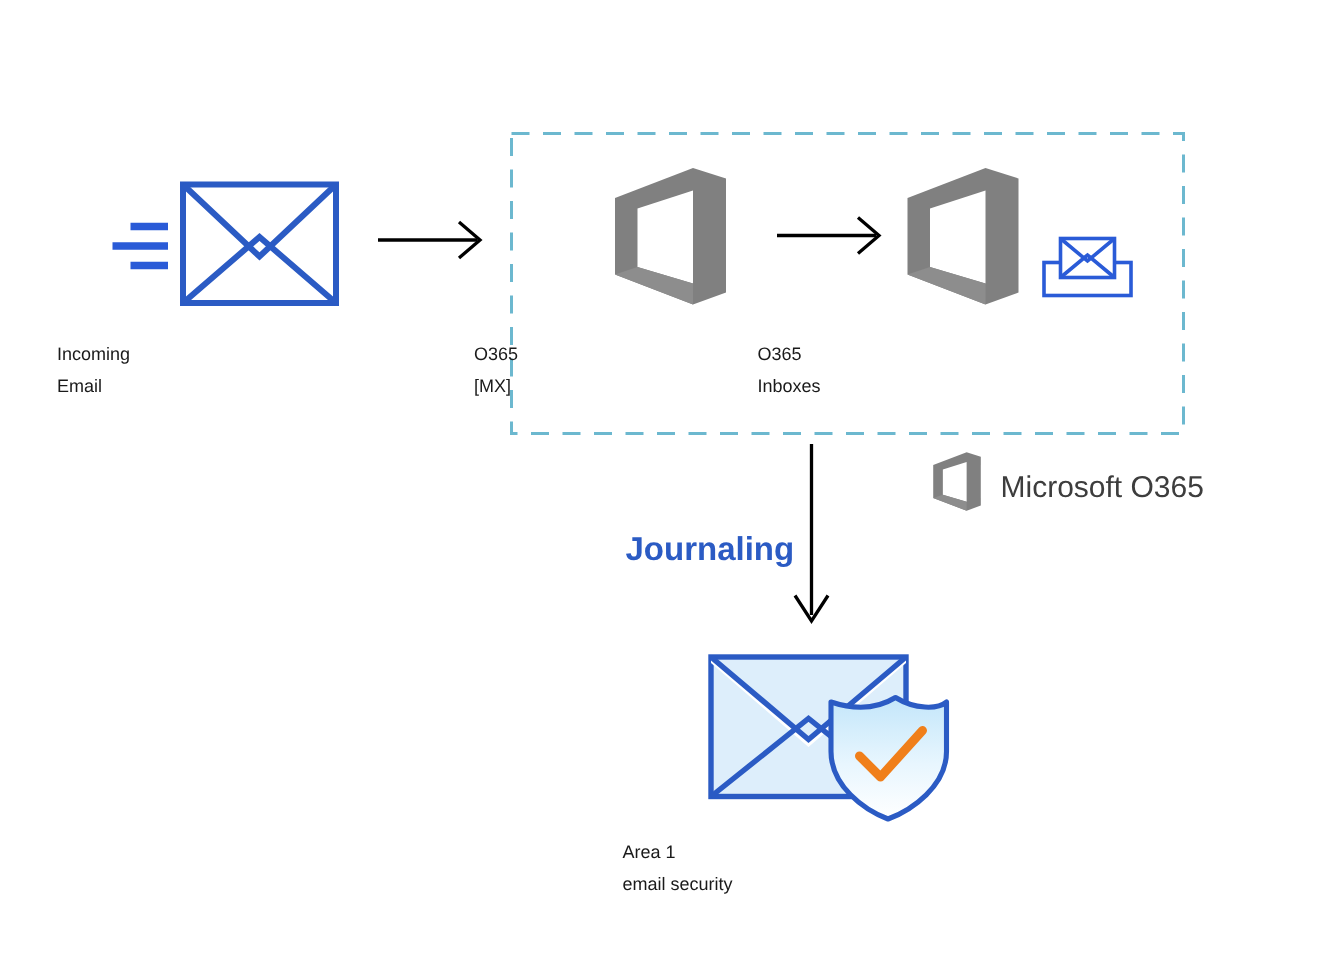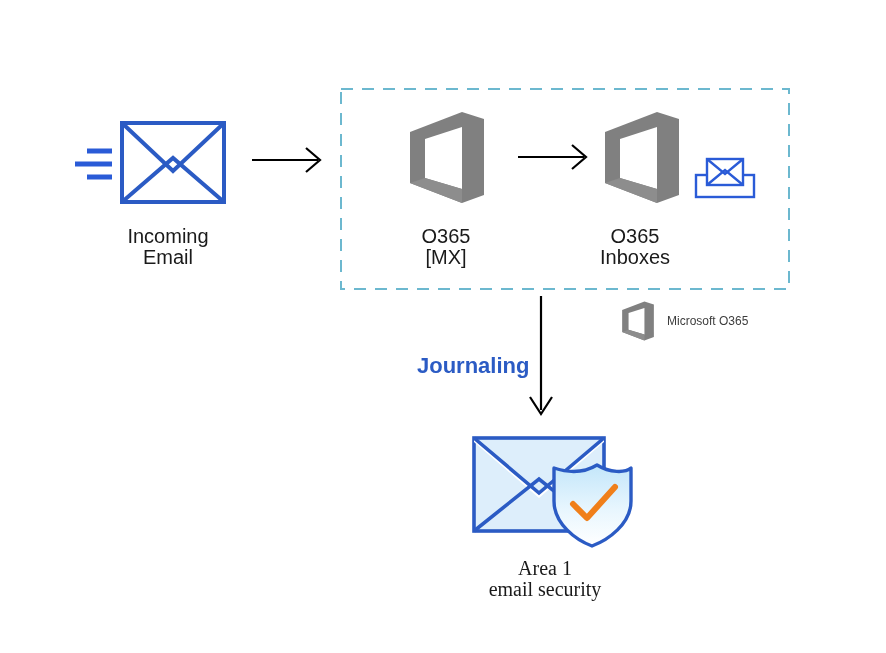--- a/index.html
+++ b/index.html
@@ -16,39 +16,38 @@
     width: 886px;
     height: 653px;
     background: #ffffff;
     overflow: hidden;
   }
   .node {
     position: absolute;
   }
   .node-label {
     position: absolute;
-    text-align: center;
     font-family: "Liberation Sans", sans-serif;
-    font-size: 20px;
+    font-size: 12px;
     line-height: 21px;
     color: #1a1a1a;
     white-space: pre-line;
     width: 260px;
   }
   .node-label.journaling {
     color: #2b5bc4;
     font-weight: bold;
     font-size: 22px;
     text-align: left;
     width: 160px;
   }
   .legend-text {
     position: absolute;
     font-family: "Liberation Sans", sans-serif;
-    font-size: 12px;
+    font-size: 20px;
     color: #3d3d3d;
     white-space: nowrap;
   }
   svg { display: block; overflow: visible; }
 </style>
 </head>
 <body>
 
 <div id="diagram-root">
 
@@ -157,16 +156,16 @@
         <path d="M4 99 L69 47 L134 99" fill="none" stroke="#2b5bc4" stroke-width="3.6"></path>
       </g>
       <g>
         <path d="M86 36 C101 41 116 41 129 33 C142 41 157 41 163 36
                  L163 69 C163 92 140 108 124 114
                  C108 108 86 92 86 69 Z" transform="translate(-2,0)" fill="url(#shieldGrad)" stroke="#2b5bc4" stroke-width="3.4" stroke-linejoin="round"></path>
         <path d="M103 72 L117 86 L145 55" fill="none" stroke="#f07f1a" stroke-width="6" stroke-linecap="round" stroke-linejoin="round"></path>
       </g>
     </svg>
   </div>
-  <div class="node-label" style="left:415px; top:558px;font-family:Liberation Serif, serif;">Area 1
+  <div class="node-label" style="left:415px; top:558px;">Area 1
 email security</div>
 
 </div>
 
 </body></html>

